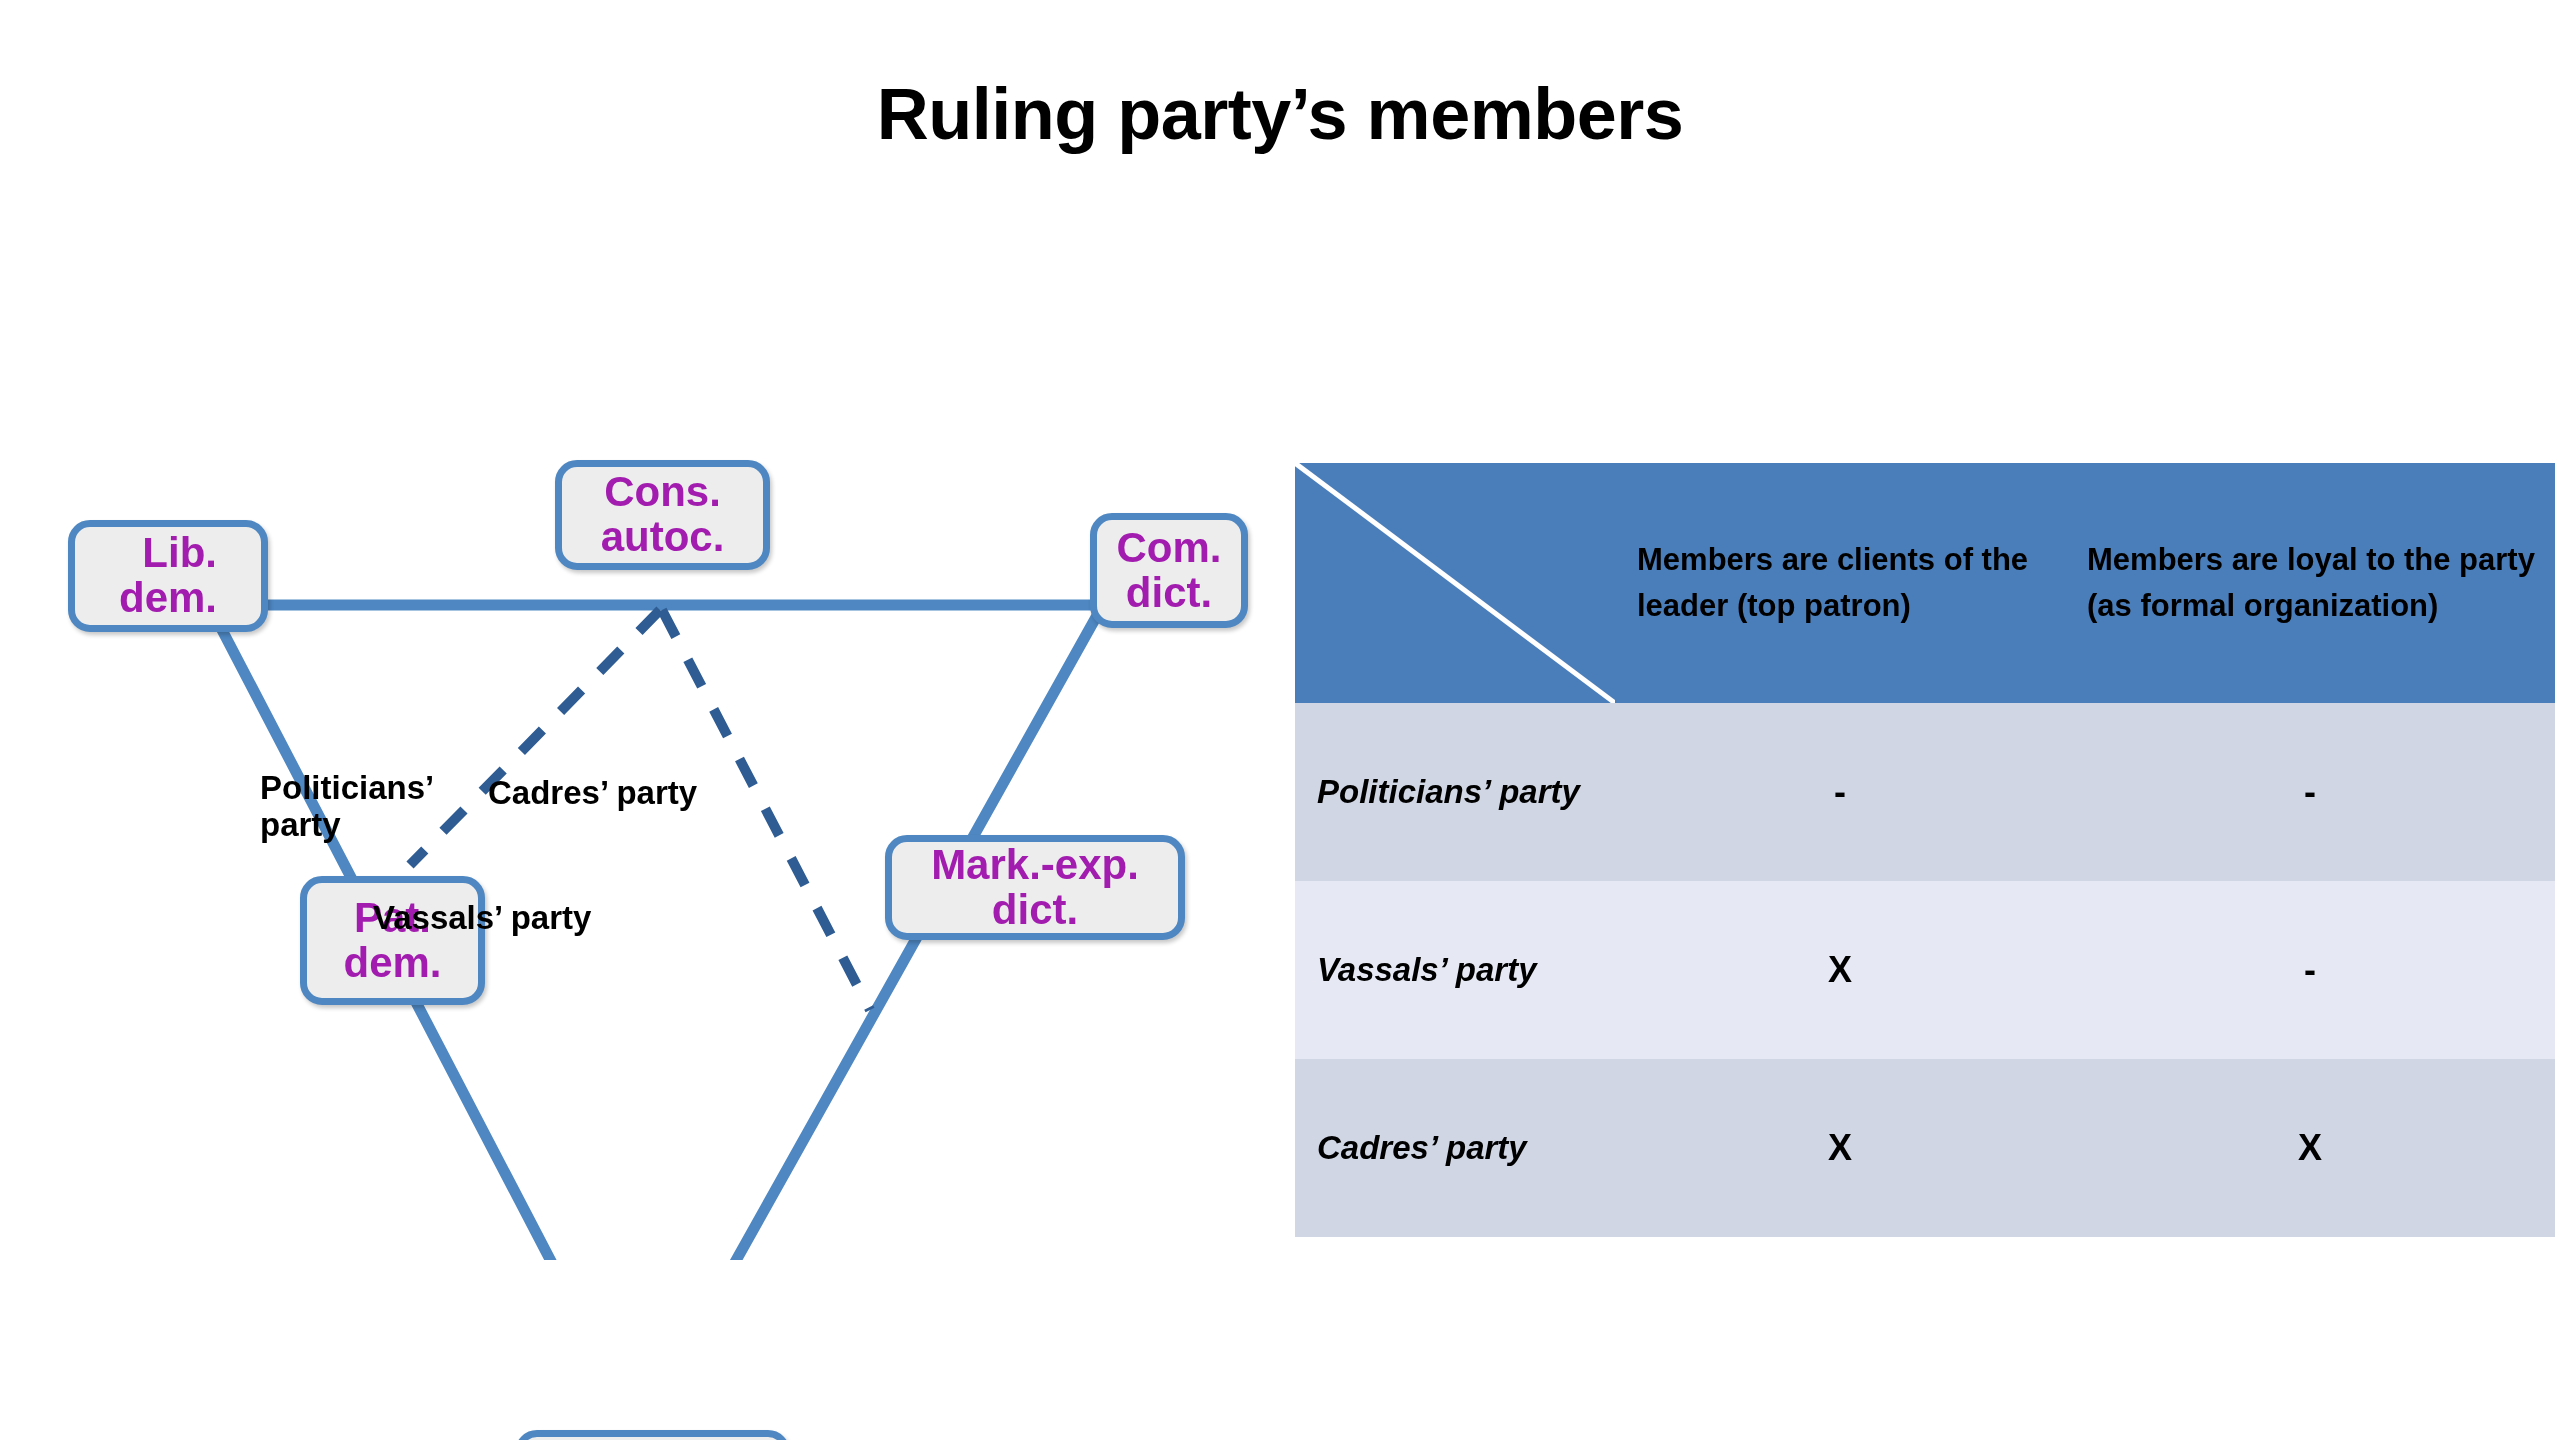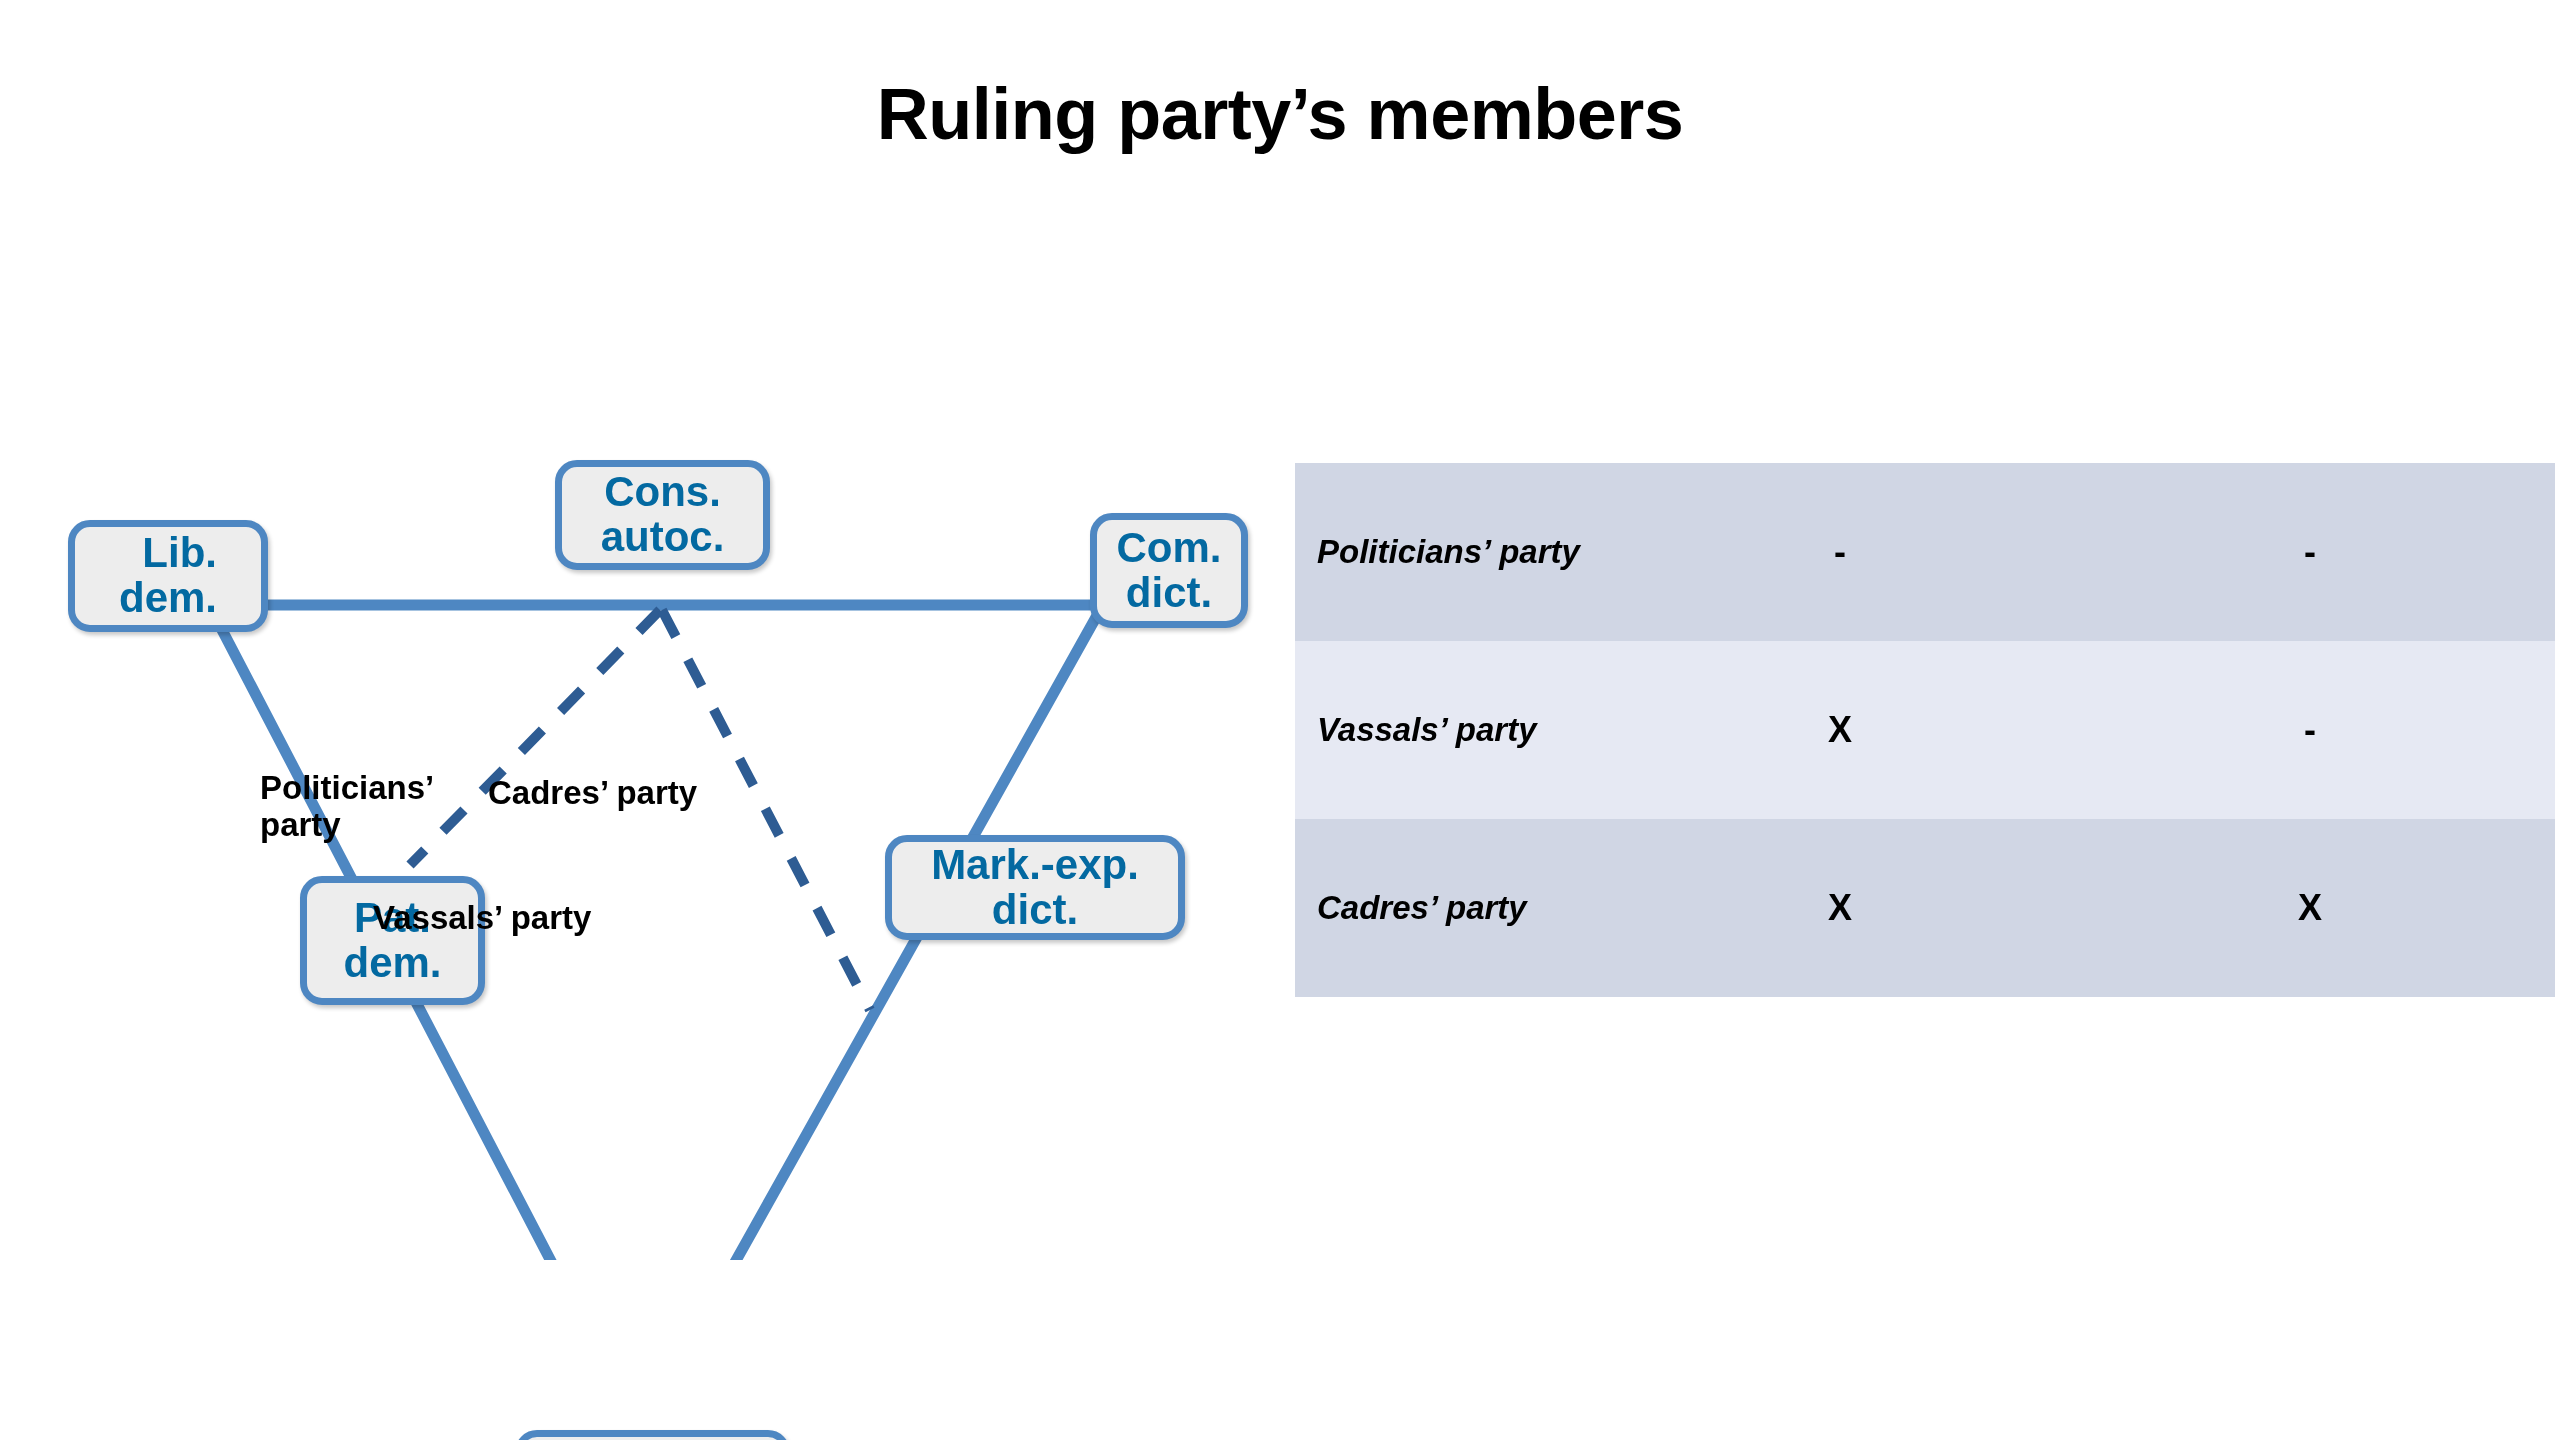--- a/index.html
+++ b/index.html
@@ -54,21 +54,21 @@
     border: 7px solid #4E87C2;
     border-radius: 22px;
     box-sizing: border-box;
     display: flex;
     align-items: center;
     justify-content: center;
     text-align: center;
     font-family: "Liberation Sans", sans-serif;
     font-weight: bold;
     font-size: 42px;
-    color: #0369a1;
+    color: #a21caf;
     line-height: 1.06;
     box-shadow: 2px 3px 4px rgba(0,0,0,0.22);
     z-index: 5;
   }
 
   .edge-label {
     position: absolute;
     font-family: "Liberation Sans", sans-serif;
     font-weight: bold;
     font-size: 33px;
@@ -203,20 +203,29 @@
   <div class="edge-label" style="left:313px; top:480px;">Vassals’ party</div>
 </div>
 
 <table id="matrix-table">
   <colgroup>
     <col style="width:320px">
     <col style="width:450px">
     <col style="width:490px">
   </colgroup>
   <tbody>
+    <tr>
+      <td class="corner-cell">
+        <svg class="corner-slash" viewBox="0 0 320 240" preserveAspectRatio="none">
+          <line x1="0" y1="0" x2="320" y2="240" stroke="#ffffff" stroke-width="5"></line>
+        </svg>
+      </td>
+      <td class="th-cell">Members are clients of the leader (top patron)</td>
+      <td class="th-cell last">Members are loyal to the party (as formal organization)</td>
+    </tr>
 
     <tr class="data-row band-a">
       <td class="row-head">Politicians’ party</td>
       <td class="cell-val">-</td>
       <td class="cell-val last">-</td>
     </tr>
 
     <tr class="data-row band-b">
       <td class="row-head">Vassals’ party</td>
       <td class="cell-val">X</td>

